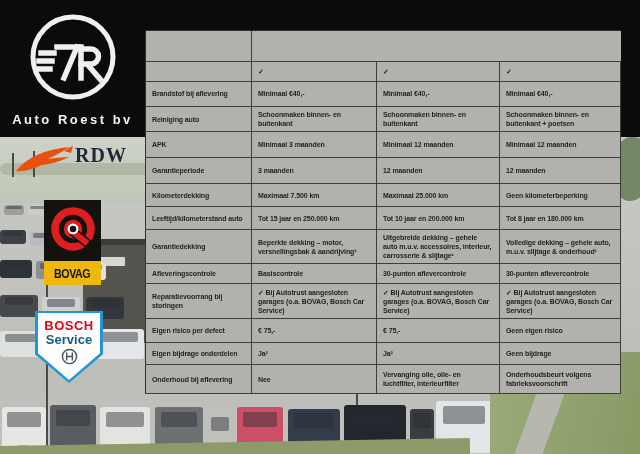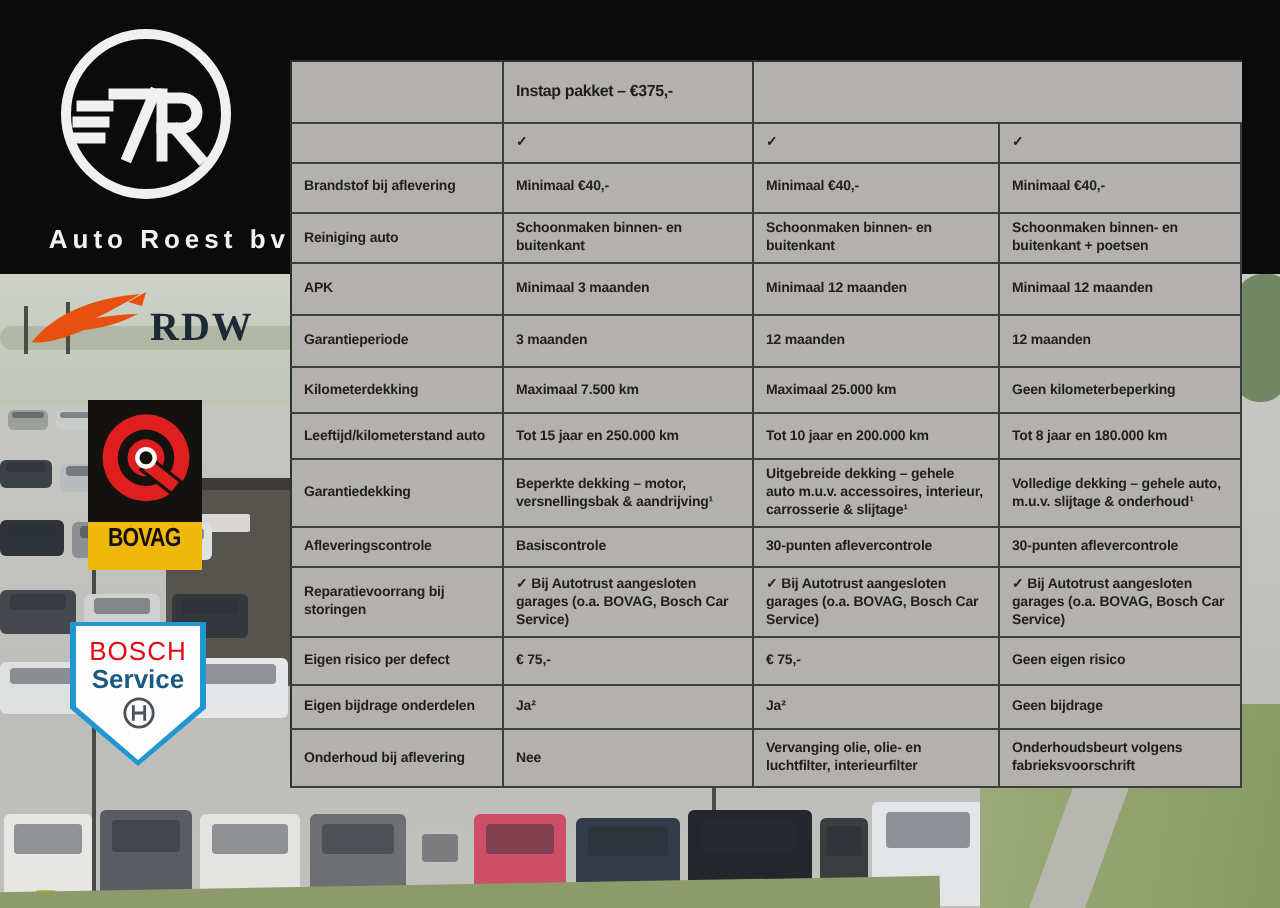--- a/index.html
+++ b/index.html
@@ -18,41 +18,41 @@
   .grass-left{position:absolute;left:0;bottom:-8px;width:470px;height:20px;background:#8d9b6b;transform:rotate(-1deg)}
   .grass-right{position:absolute;right:0;bottom:0;width:150px;height:102px;background:linear-gradient(100deg,#9cab79,#879a64)}
   .gpath{position:absolute;right:84px;bottom:0;width:28px;height:74px;background:#b6b8af;transform:skewX(-20deg)}
   .car{position:absolute;border-radius:3px}
   .car:after{content:"";position:absolute;left:12%;top:10%;width:76%;height:34%;background:rgba(40,45,52,.45);border-radius:2px}
   .plate{position:absolute;background:#d9b23c;width:10px;height:3px;border-radius:1px}
 
   
   .brand{position:absolute;left:0;top:0;width:145px;height:137px}
   .brand svg{position:absolute;left:27px;top:11px}
-  .brand-name{position:absolute;left:0;top:112px;width:145px;text-align:right;color:#f2f2f2;
+  .brand-name{position:absolute;left:0;top:112px;width:145px;text-align:center;color:#f2f2f2;
               font-size:13px;font-weight:bold;letter-spacing:2.5px;white-space:nowrap}
 
   
-  .rdw{position:absolute;left:14px;top:144px;display:flex;align-items:flex-end}
+  .rdw{position:absolute;left:14px;top:144px;display:flex;align-items:flex-start}
   .rdw-text{font-family:"Liberation Serif",serif;font-weight:bold;font-size:20px;color:#1d2935;letter-spacing:1px;margin-left:1px}
 
   
   .bovag{position:absolute;left:44px;top:200px;width:57px;height:85px;background:#14120f}
   .bovag svg{display:block;margin:5px auto 0}
   .bovag-band{position:absolute;left:0;bottom:0;width:57px;height:24px;background:#efb80c;color:#14120f;
-              display:flex;align-items:flex-start;justify-content:center;font-weight:bold;font-size:13px;
+              display:flex;align-items:center;justify-content:center;font-weight:bold;font-size:13px;
               transform-origin:center;letter-spacing:-0.5px}
   .bovag-band span{display:inline-block;transform:scaleX(.82)}
 
   
   .bosch{position:absolute;left:35px;top:311px;width:68px;height:72px;
          clip-path:polygon(0 0,100% 0,100% 60%,50% 100%,0 60%);background:#2196d3}
   .bosch-inner{position:absolute;left:3px;top:2px;width:62px;height:67px;
          clip-path:polygon(0 0,100% 0,100% 60%,50% 100%,0 60%);background:#fdfdfd;text-align:center}
-  .bosch-word{margin-top:5px;font-size:13px;font-weight:normal;color:#e30613;letter-spacing:.5px}
+  .bosch-word{margin-top:5px;font-size:13px;font-weight:bold;color:#e30613;letter-spacing:.5px}
   .bosch-service{font-size:13px;font-weight:bold;color:#1b5a80;margin-top:-1px}
   .armature{display:block;margin:1px auto 0}
 
   
   #tbl{position:absolute;left:145px;top:30px;width:476px;border-top:1px solid #2f2f2d;background:#b3b1ae}
   .trow{display:grid;grid-template-columns:107px 125px 123px 121px;border-bottom:1px solid #3d3d3b;background:#b3b1ae}
   .cell{border-right:1px solid #3d3d3b;padding:3px 6px;display:flex;align-items:center;
         font-weight:bold;font-size:7px;line-height:1.3;letter-spacing:-0.1px;color:#201f1d}
   .trow .cell:first-child{border-left:1px solid #2f2f2d}
   .thead .cell{font-size:8px;letter-spacing:-0.2px}
@@ -155,21 +155,20 @@
       <svg class="armature" width="17" height="17" viewBox="0 0 24 24">
         <circle cx="12" cy="12" r="10" fill="none" stroke="#49515a" stroke-width="2"></circle>
         <path d="M8,6.5 v11 M16,6.5 v11 M8,12 h8" fill="none" stroke="#49515a" stroke-width="2"></path>
       </svg>
     </div>
   </div>
 
   <div id="tbl">
       <div class="trow thead" style="min-height: 31px;">
         <div class="cell"></div>
-        <div class="cell">Instap pakket – €375,-</div>
       </div>
       <div class="trow" style="min-height: 20px;">
         <div class="cell"></div>
         <div class="cell">✓</div>
         <div class="cell">✓</div>
         <div class="cell">✓</div>
       </div>
       <div class="trow" style="min-height: 25px;">
         <div class="cell">Brandstof bij aflevering</div>
         <div class="cell">Minimaal €40,-</div>

